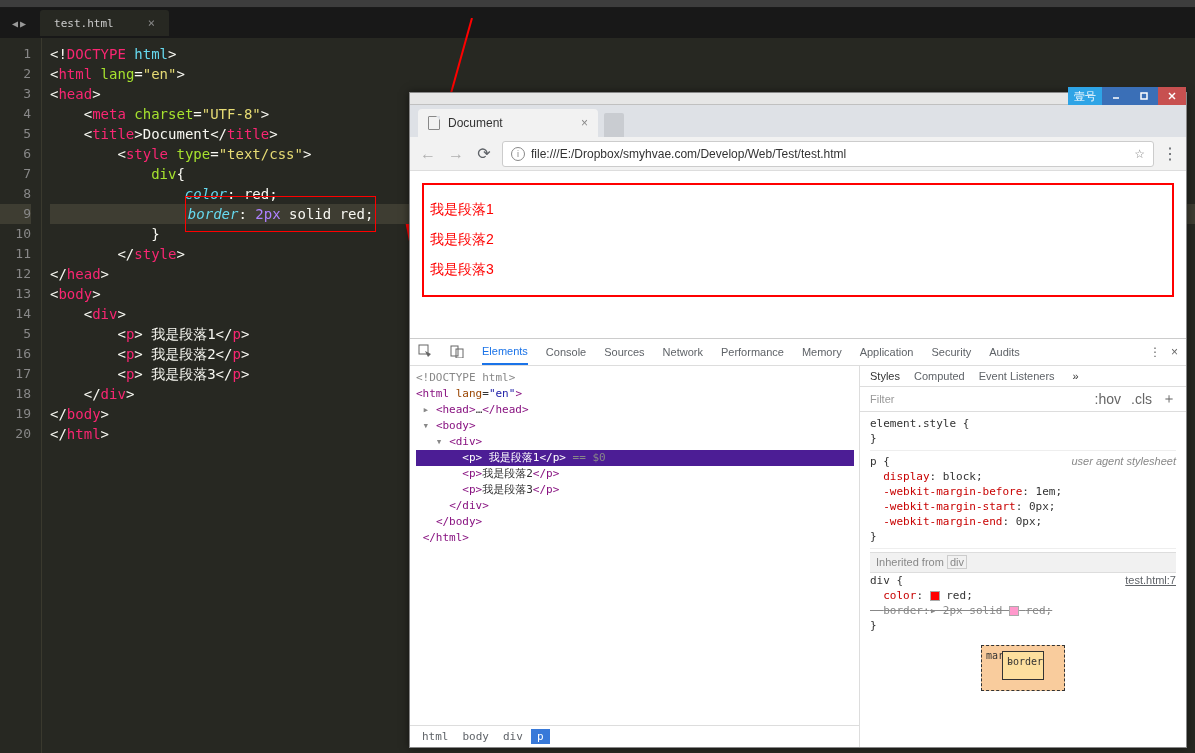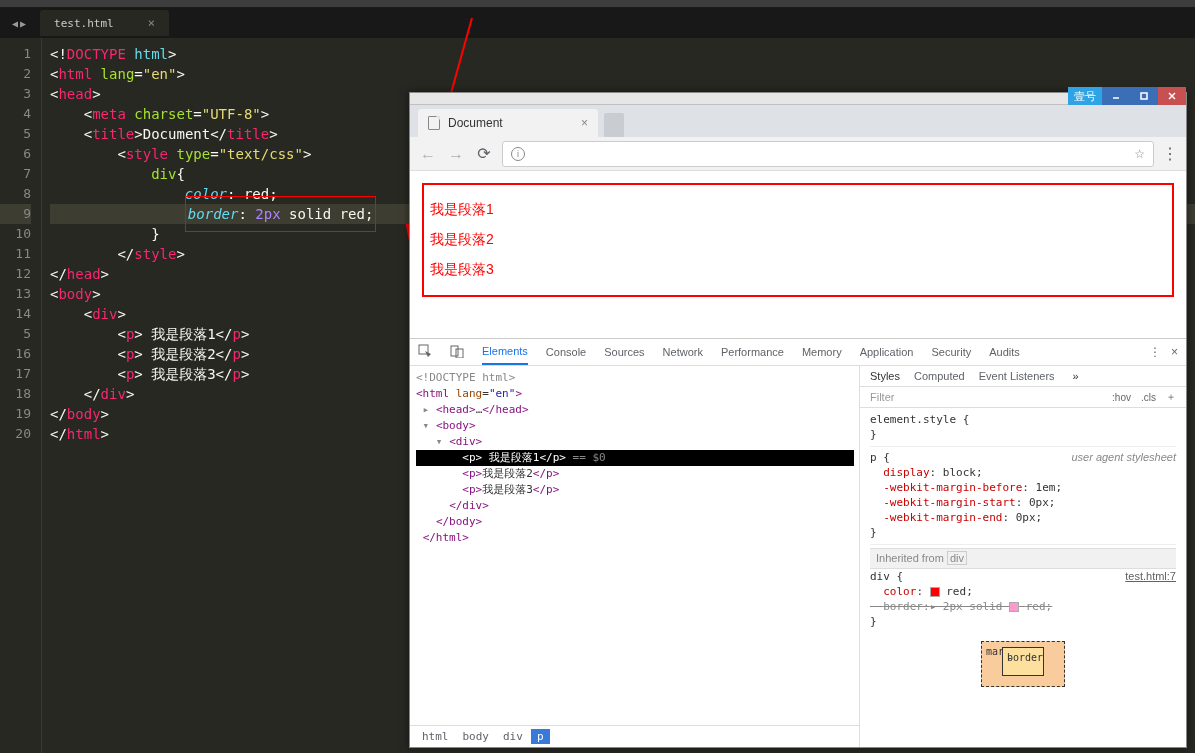--- a/index.html
+++ b/index.html
@@ -290,21 +290,21 @@
   line-height: 16px;
   overflow: auto;
 }
 .dt-el-line { white-space: pre; }
 .dt-el-arrow { color: #888; cursor: pointer; }
 .dt-el-tag { color: #881280; }
 .dt-el-attr { color: #994500; }
 .dt-el-val { color: #1a1aa6; }
 .dt-el-text { color: #333; }
 .dt-el-doctype { color: #888; }
-.dt-el-selected { background: #000000; color: #fff; }
+.dt-el-selected { background: #4c1d95; color: #fff; }
 .dt-el-selected .dt-el-tag,
 .dt-el-selected .dt-el-text { color: #fff; }
 .dt-el-selected .dt-el-eq { color: #888; }
 
 .dt-styles {
   flex: 1;
   display: flex;
   flex-direction: column;
   font-family: Consolas, monospace;
   min-width: 0;
@@ -322,21 +322,21 @@
 .dt-styles-tabs .more { margin-left: 4px;}
 .dt-filter-row {
   display: flex;
   padding: 3px 10px;
   border-bottom: 1px solid #ddd;
   gap: 10px;
   align-items: center;
   font-family: "Segoe UI", sans-serif;
 }
 .dt-filter { color: #999; flex: 1;}
-.dt-filter-btn { color: #666; cursor: pointer; font-size: 10px;}
+.dt-filter-btn { color: #666; cursor: pointer; font-size: 14px;}
 .dt-rules {
   padding: 4px 10px;
   font-size: 11px;
   line-height: 15px;
   overflow: auto;
 }
 .dt-rule-block { margin-bottom: 3px; border-bottom: 1px solid #eee; padding-bottom: 4px;}
 .dt-sel { color: #333; }
 .dt-ua { float: right; color: #888; font-style: italic; font-family: "Segoe UI",sans-serif;}
 .dt-prop { color: #c80000; }
@@ -491,20 +491,21 @@
       <span class="tab-close">×</span>
     </div>
     <div class="ghost-tab"></div>
   </div>
   <div class="url-bar-row">
     <div class="url-btn" style="color:#b0b0b0;">←</div>
     <div class="url-btn" style="color:#b0b0b0;">→</div>
     <div class="url-btn">⟳</div>
     <div class="url-input">
       <span class="info-icon">i</span>
+      <span>file:///E:/Dropbox/smyhvae.com/Develop/Web/Test/test.html</span>
       <span class="star">☆</span>
     </div>
     <div class="menu-dots">⋮</div>
   </div>
 
   <div class="rendered-page">
     <div class="rendered-div">
       <p>我是段落1</p>
       <p>我是段落2</p>
       <p>我是段落3</p>

